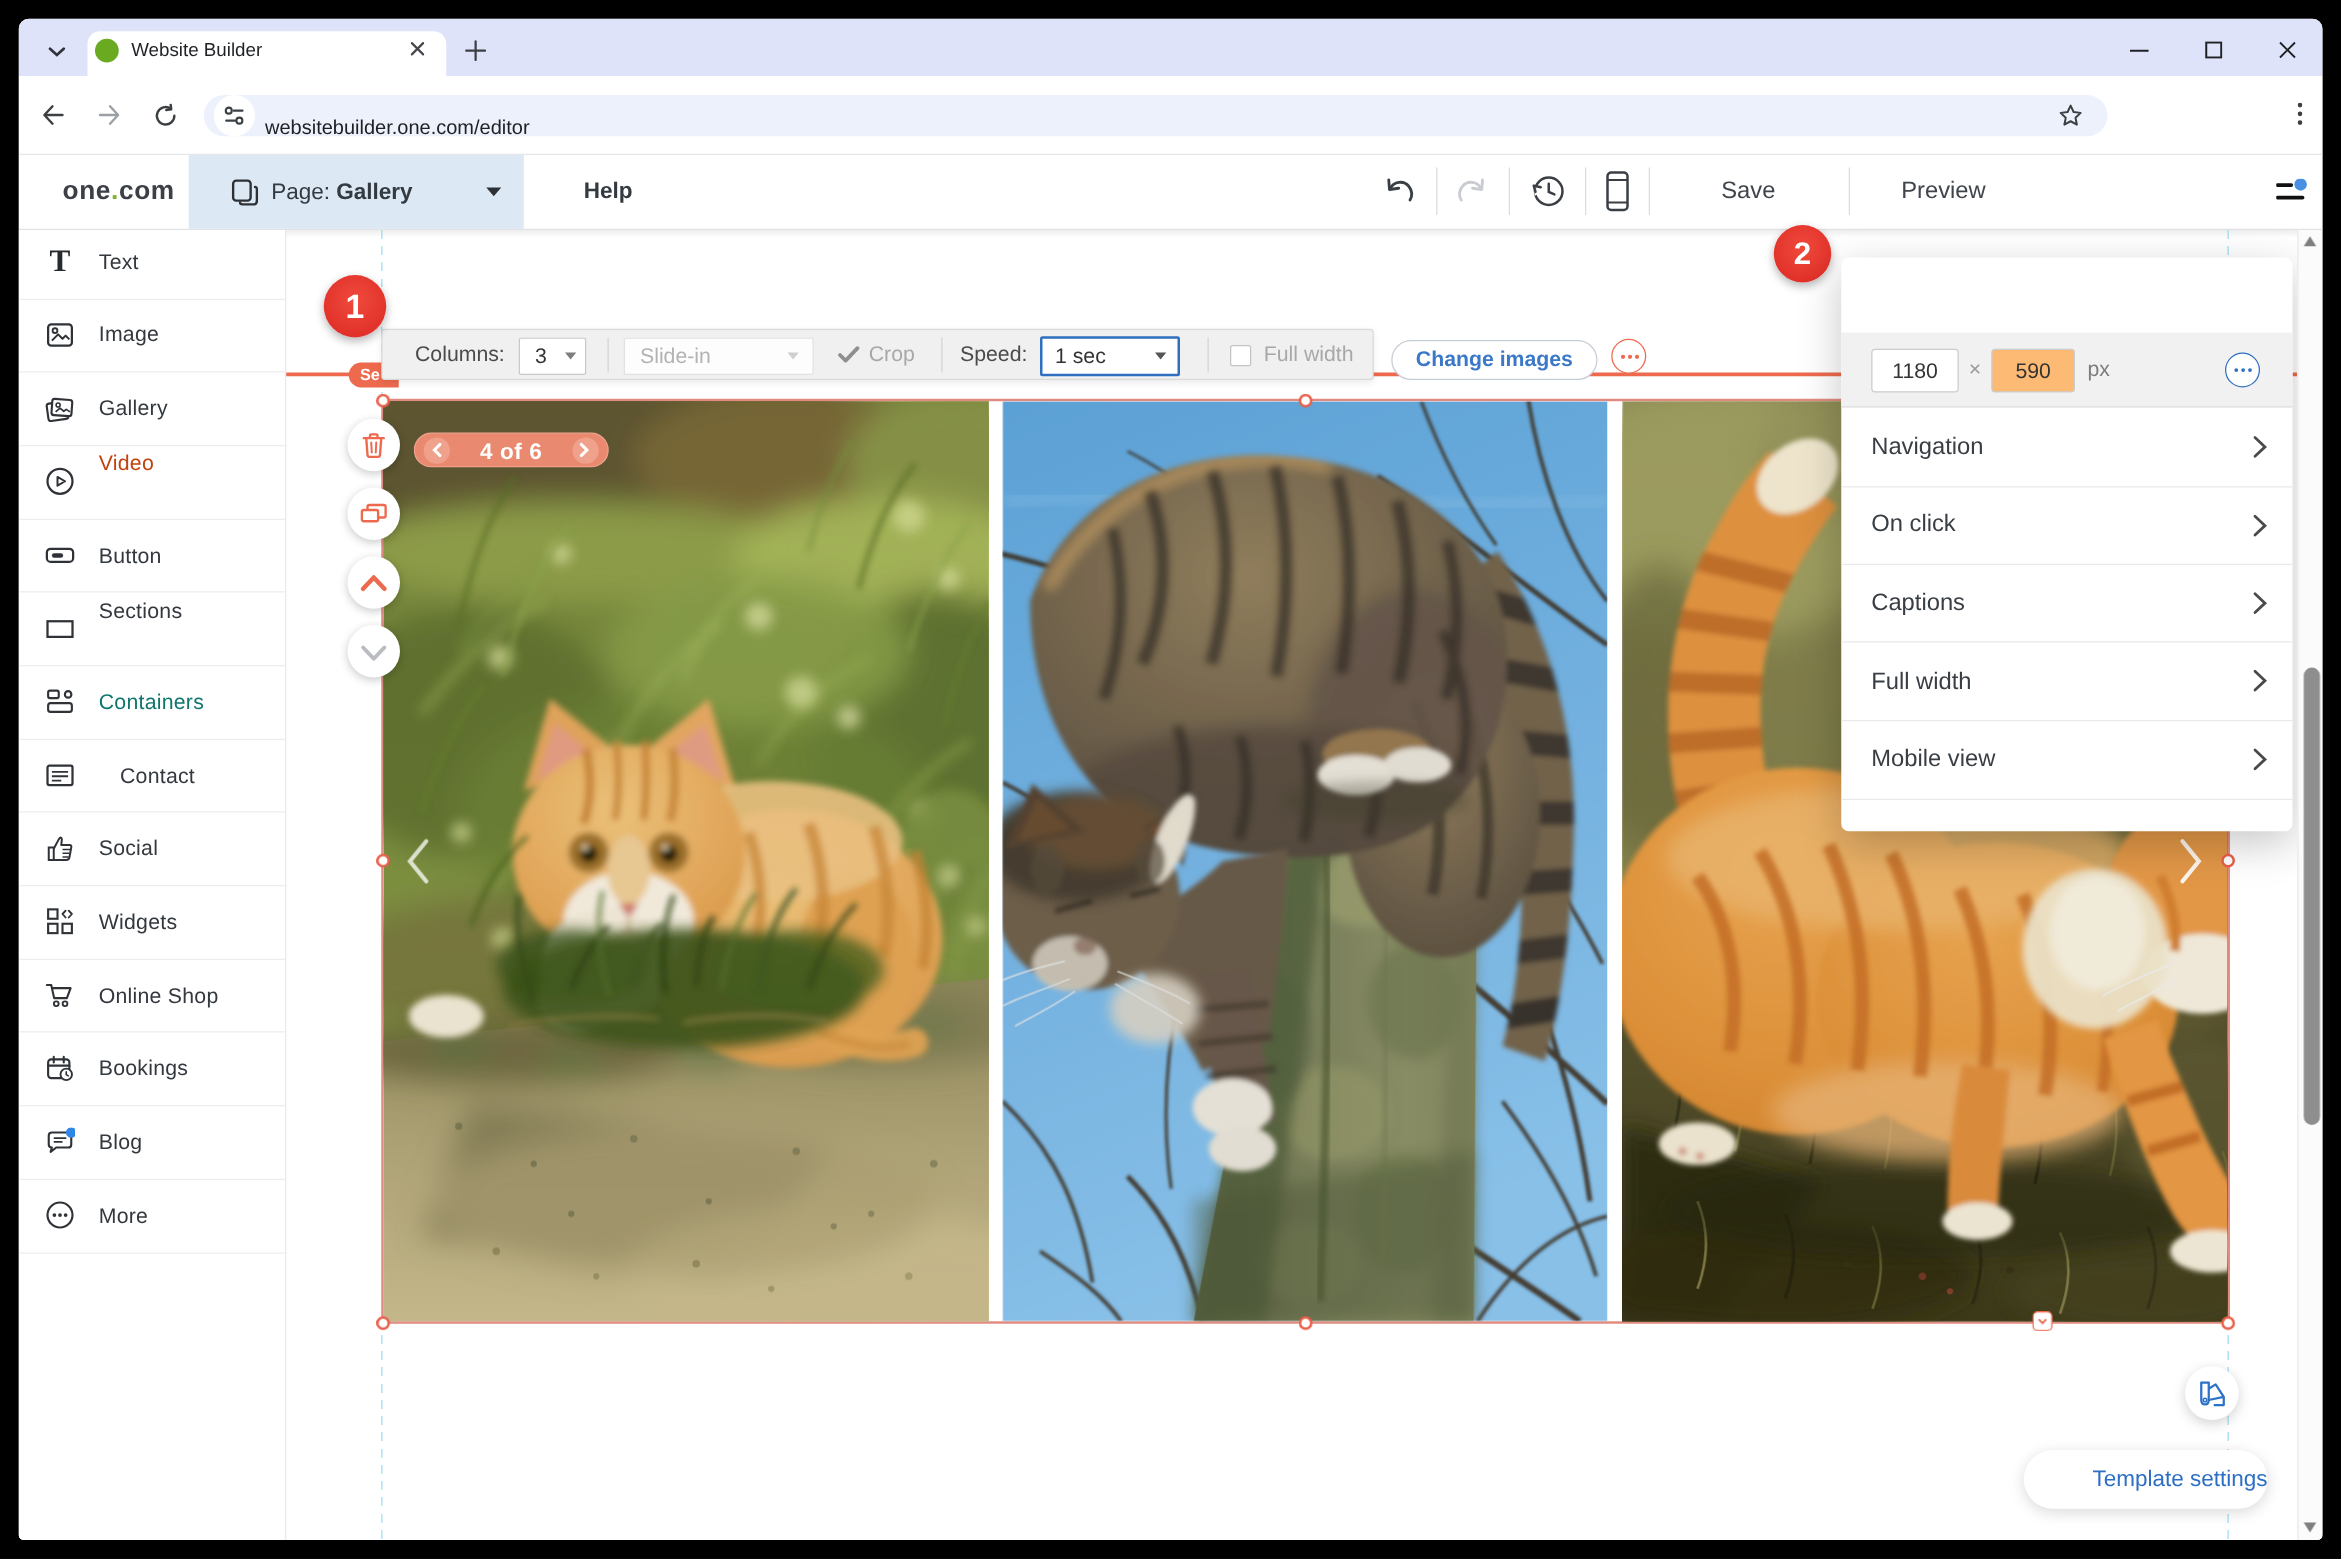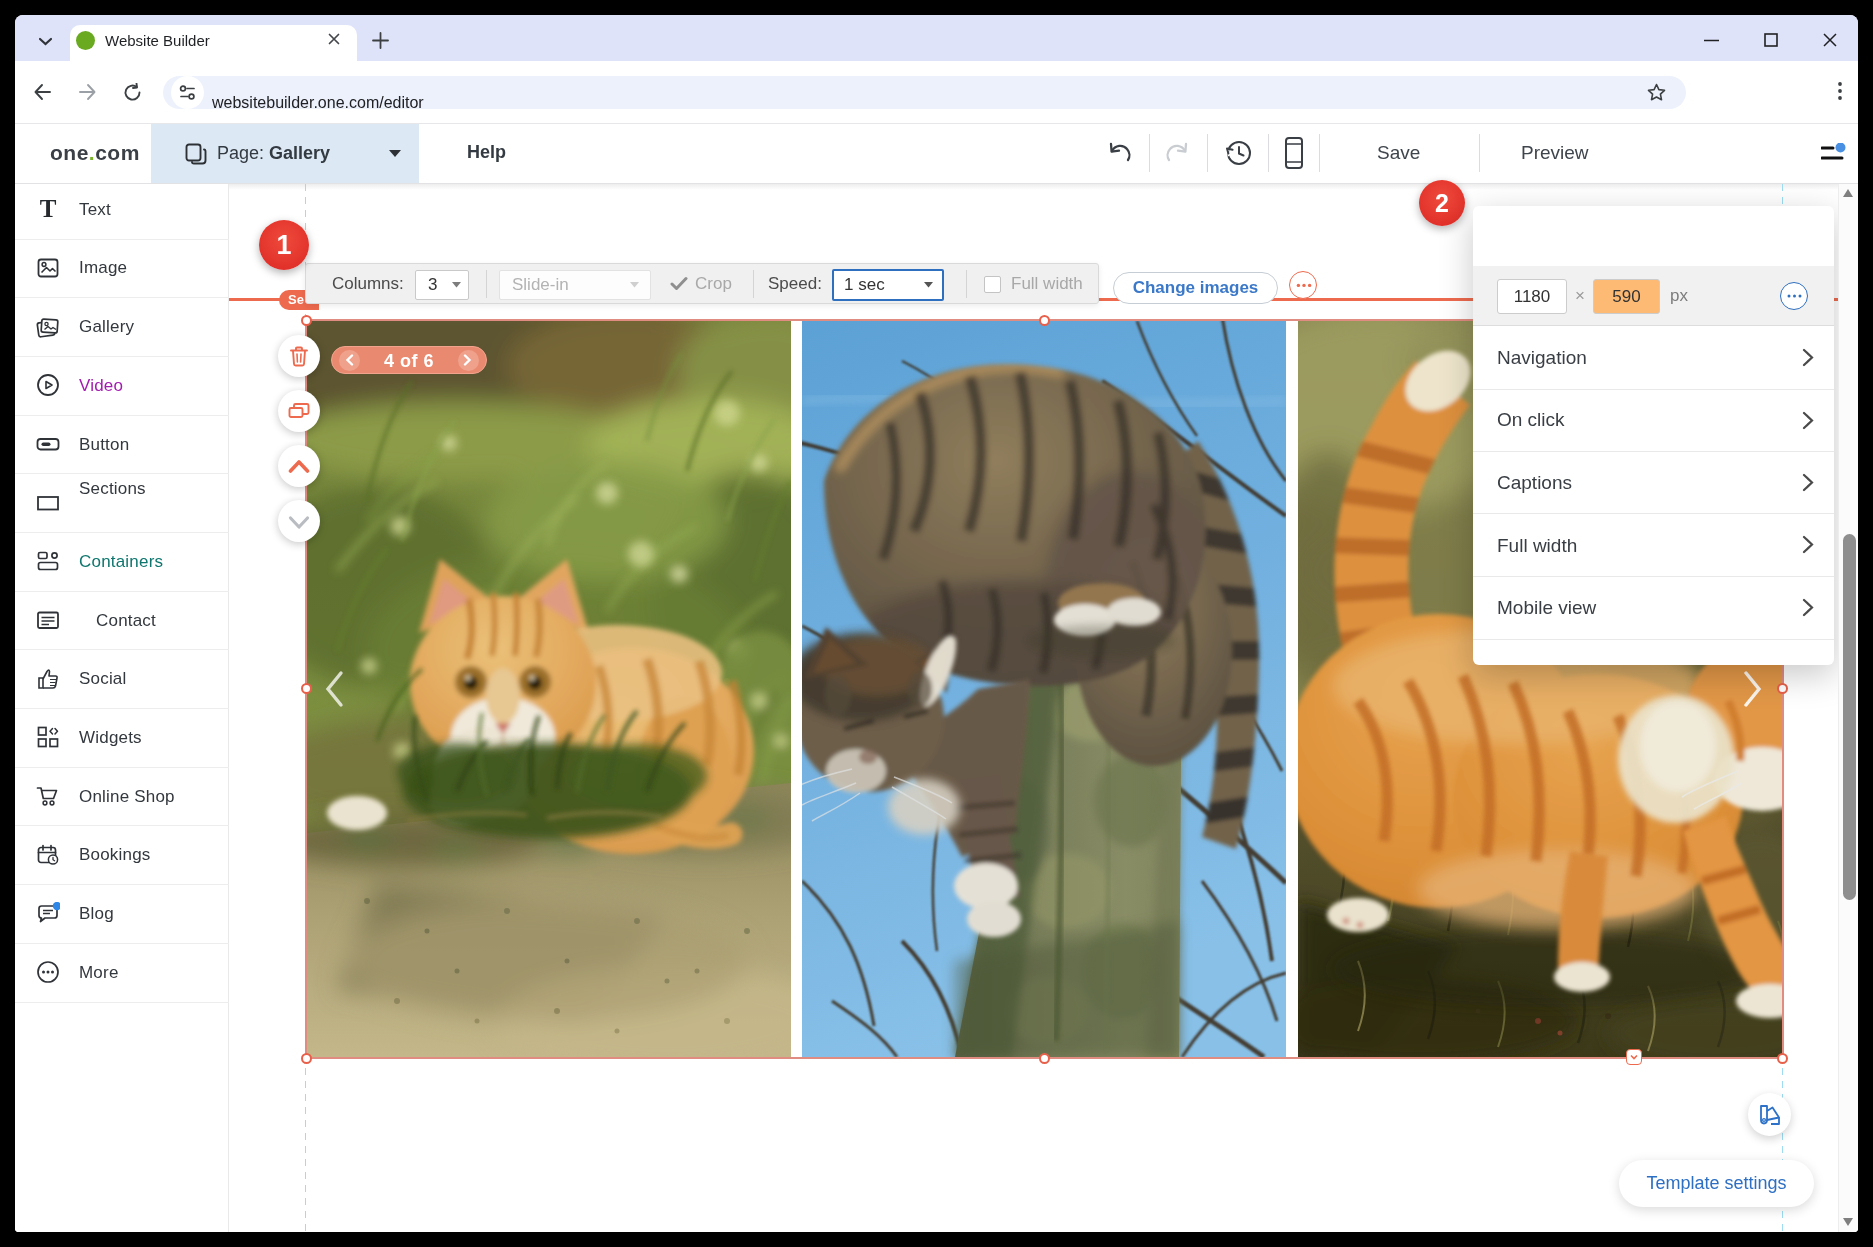--- a/index.html
+++ b/index.html
@@ -151,21 +151,21 @@
         <rect x="2" y="7" width="16" height="14" rx="2" transform="rotate(-8 10 14)" fill="#fff" stroke="#2f3338" stroke-width="1.7"></rect>
         <rect x="5.5" y="4.5" width="16" height="13" rx="2" transform="rotate(4 13 11)" fill="#fff" stroke="#2f3338" stroke-width="1.7"></rect>
         <circle cx="10.5" cy="9" r="1.6" fill="none" stroke="#2f3338" stroke-width="1.3"></circle>
         <path d="M8.5 14.5 L12 11.5 L15 14 L17 12.5 L20 14.5" fill="none" stroke="#2f3338" stroke-width="1.4" stroke-linejoin="round"></path>
       </svg>
   <div class="abs" style="left:64px;top:302px;font-size:17px;color:#33383e;letter-spacing:0.2px">Gallery</div>
   <svg class="abs" style="left:21px;top:358px" width="24" height="24" viewBox="0 0 24 24">
         <circle cx="12" cy="12" r="10" fill="none" stroke="#2f3338" stroke-width="1.8"></circle>
         <path d="M10 8.5 L16 12 L10 15.5 Z" fill="none" stroke="#2f3338" stroke-width="1.6" stroke-linejoin="round"></path>
       </svg>
-  <div class="abs" style="left:64px;top:361px;font-size:17px;color:#a21caf;letter-spacing:0.2px">Video</div>
+  <div class="abs" style="left:64px;top:346px;font-size:17px;color:#c2410c;letter-spacing:0.2px">Video</div>
   <svg class="abs" style="left:21px;top:417px" width="24" height="24" viewBox="0 0 24 24">
         <rect x="1.5" y="7" width="21" height="10.5" rx="3" fill="none" stroke="#2f3338" stroke-width="1.8"></rect>
         <rect x="5.5" y="10.5" width="9" height="3.6" rx="1.8" fill="#2f3338"></rect>
       </svg>
   <div class="abs" style="left:64px;top:420px;font-size:17px;color:#33383e;letter-spacing:0.2px">Button</div>
   <svg class="abs" style="left:21px;top:476px" width="24" height="24" viewBox="0 0 24 24">
         <rect x="2" y="6" width="20" height="12.5" fill="none" stroke="#2f3338" stroke-width="1.8"></rect>
       </svg>
   <div class="abs" style="left:64px;top:464px;font-size:17px;color:#33383e;letter-spacing:0.2px">Sections</div>
   <svg class="abs" style="left:21px;top:534px" width="24" height="24" viewBox="0 0 24 24">
@@ -801,15 +801,15 @@
         <path d="M6 9 L11 1 H1 Z" fill="#7f7f7f"></path>
       </svg>
   <div class="abs" style="left:1828px;top:519px;width:13px;height:366px;background:#8e8e8e;border-radius:7px"></div>
   <div class="abs" style="left:1733px;top:1078px;width:43px;height:43px;border-radius:50%;background:#fff;box-shadow:0 3px 10px rgba(0,0,0,0.18)"></div>
   <svg class="abs" style="left:1743px;top:1088px" width="24" height="24" viewBox="0 0 24 24">
         <path d="M3 3 H9 V17 Q9 20.5 6 20.5 Q3 20.5 3 17 Z" fill="none" stroke="#2d72c8" stroke-width="1.8" stroke-linejoin="round"></path>
         <circle cx="6" cy="17" r="1.4" fill="none" stroke="#2d72c8" stroke-width="1.3"></circle>
         <path d="M9 8 L14.5 4.5 L21 14.5 L9 17" fill="none" stroke="#2d72c8" stroke-width="1.8" stroke-linejoin="round"></path>
         <path d="M13 21 H21 V14.5" fill="none" stroke="#2d72c8" stroke-width="1.8" stroke-linejoin="round"></path>
       </svg>
-  <div class="abs" style="left:1604px;top:1145px;width:195px;height:47px;border-radius:24px;background:#fff;box-shadow:0 3px 12px rgba(0,0,0,0.15);color:#2d6fc3;font-size:18px;text-align:center;line-height:47px">Template settings</div>
+  <div class="abs" style="left:1604px;top:1145px;width:195px;height:47px;border-radius:24px;background:#fff;box-shadow:0 3px 12px rgba(0,0,0,0.15);color:#2d6fc3;font-size:18px;text-align:right;line-height:47px">Template settings</div>
 </div>
 </div>
 
 </body></html>

